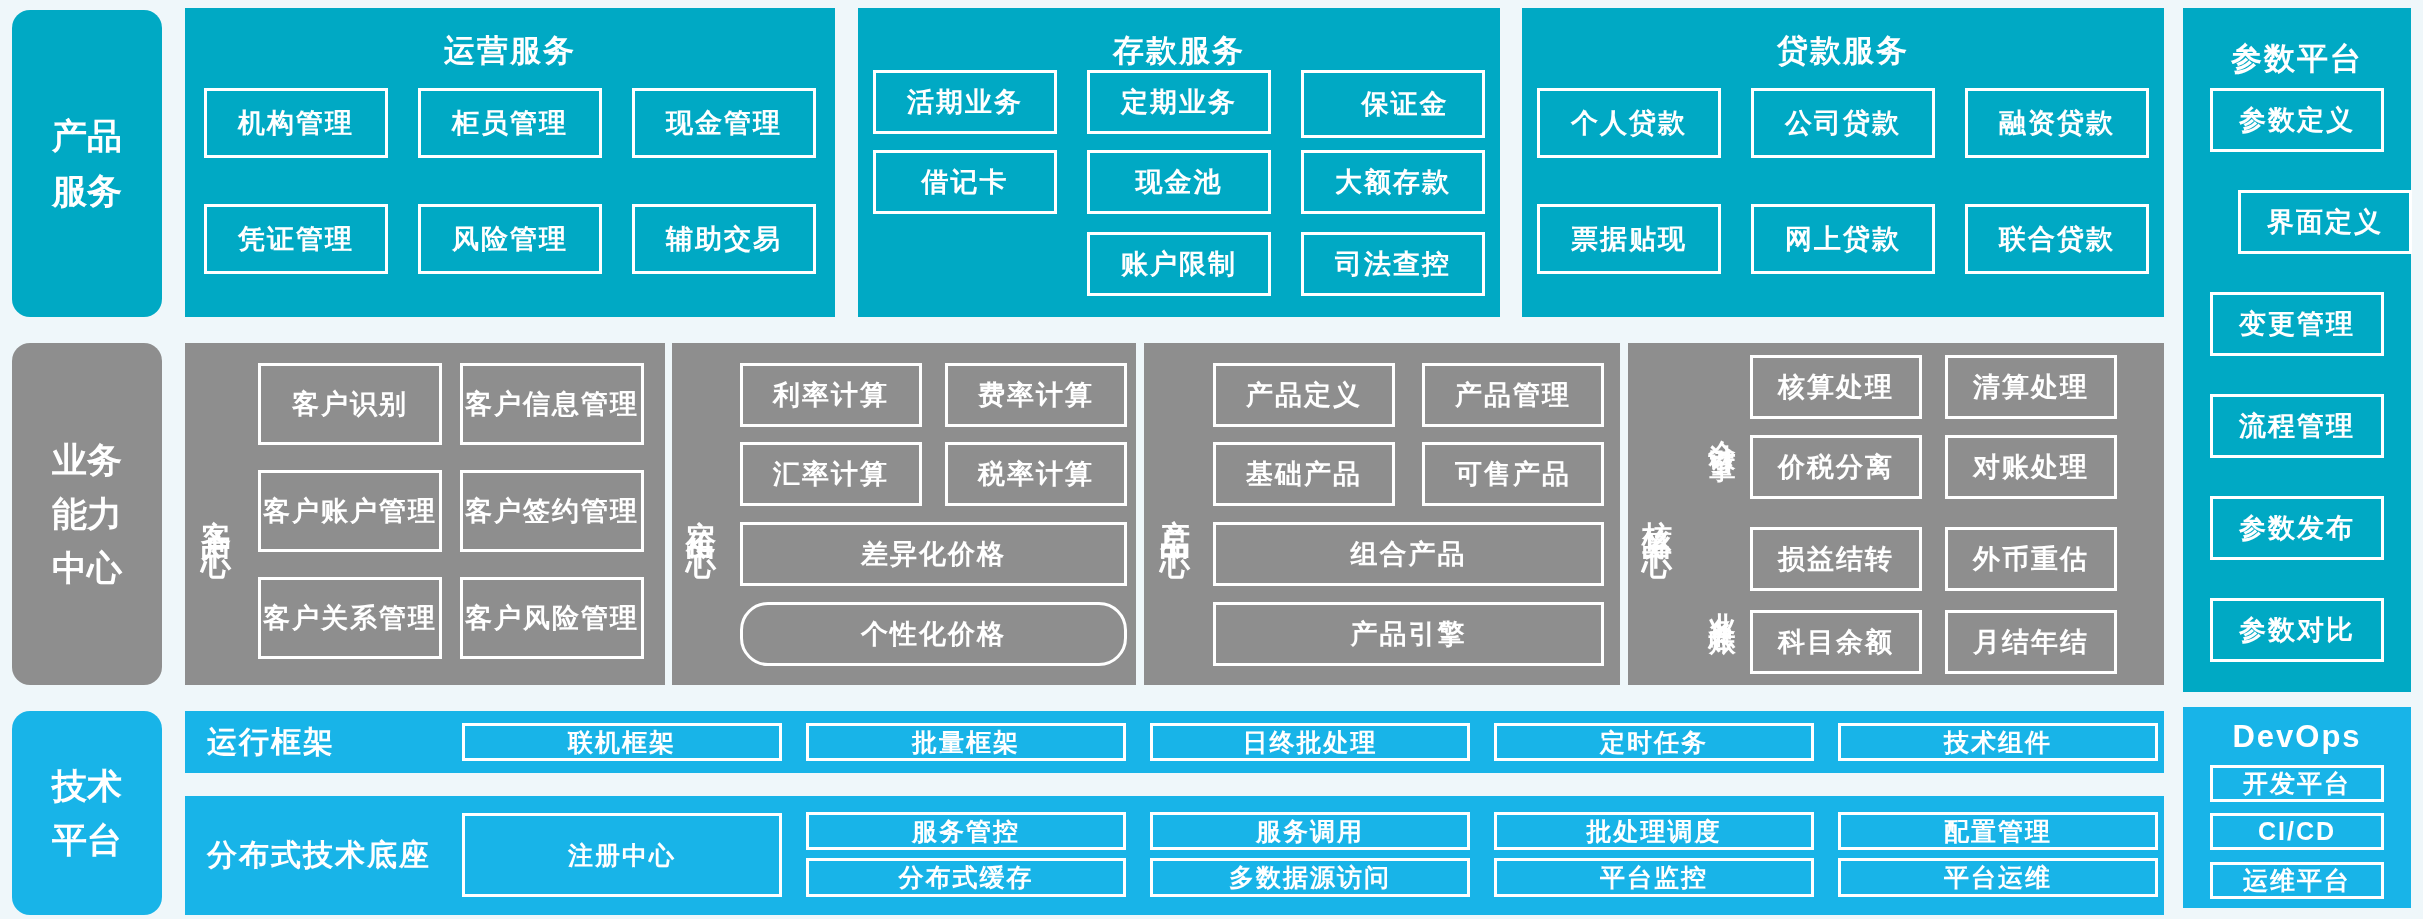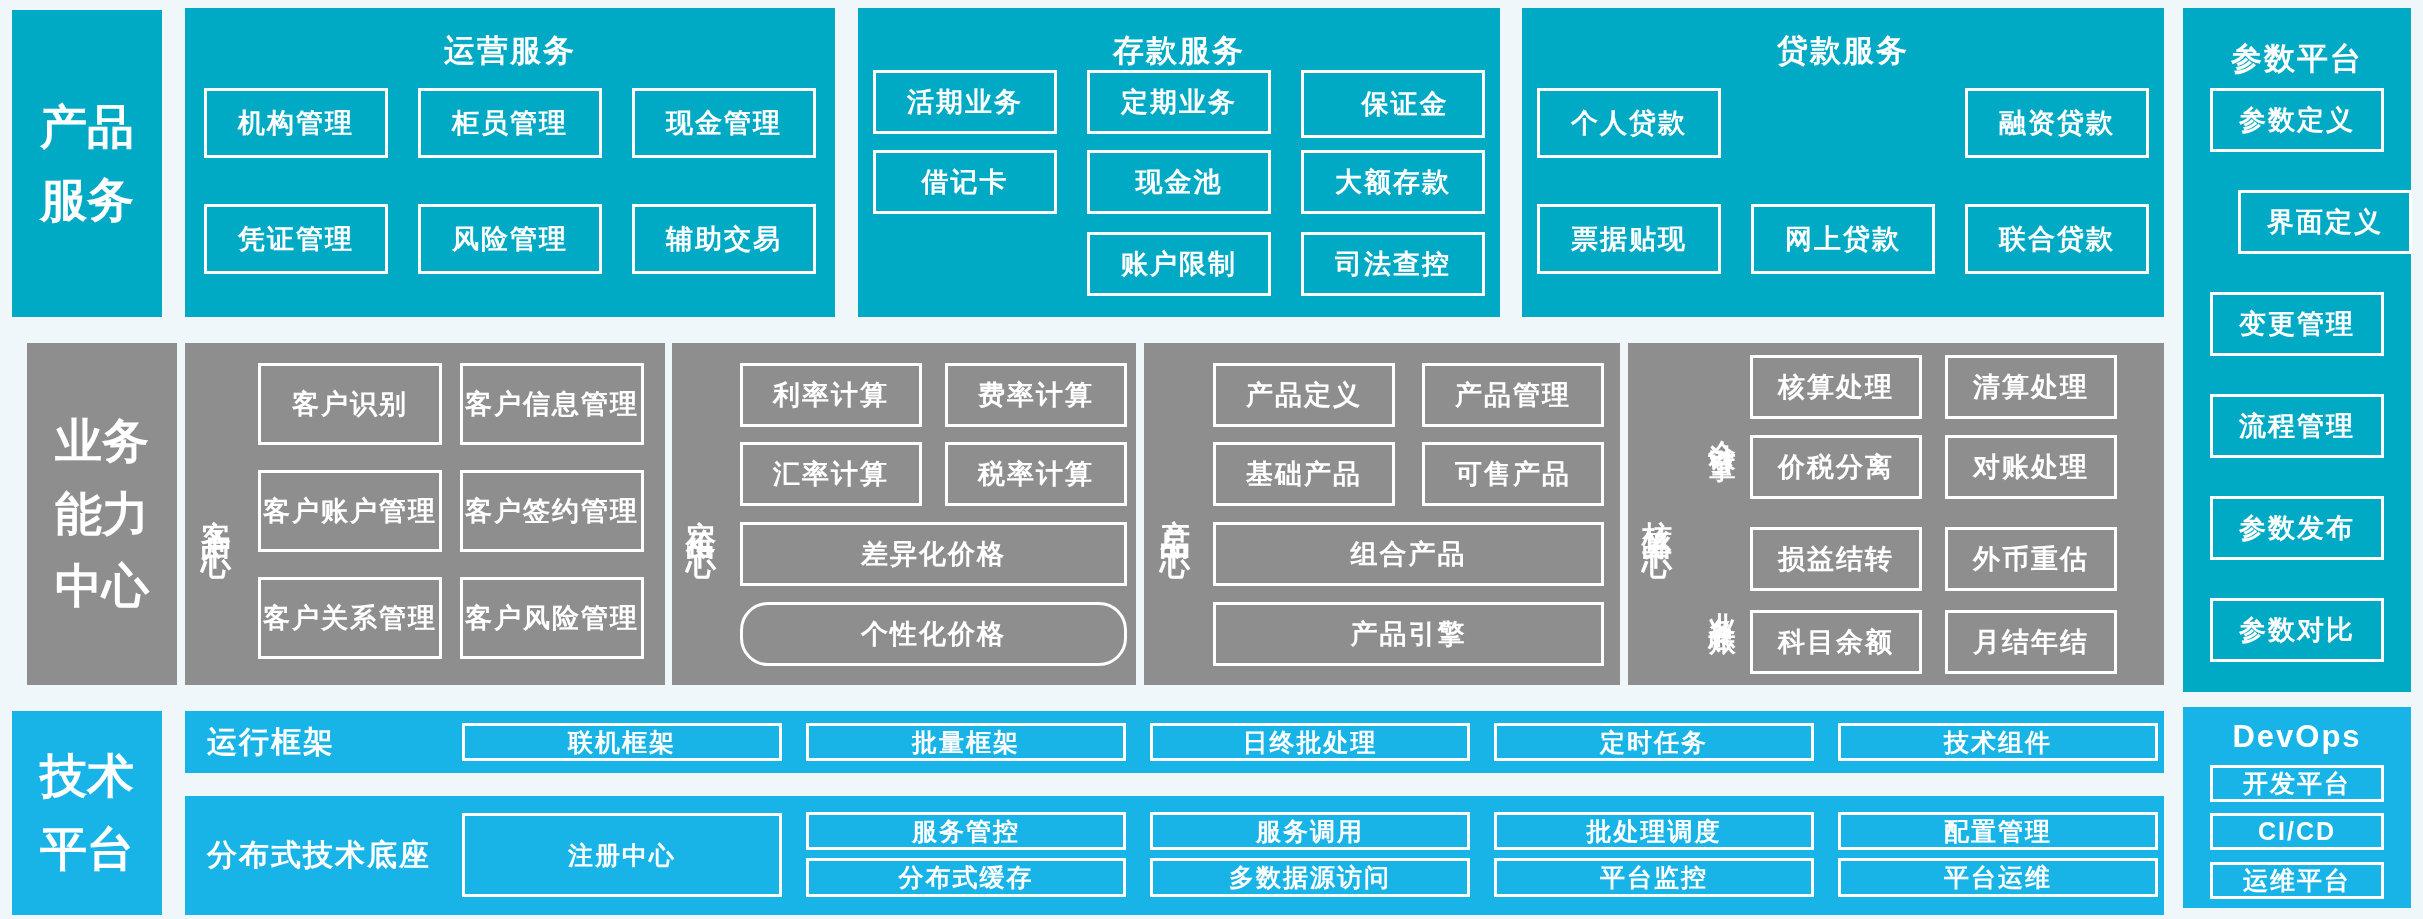--- a/index.html
+++ b/index.html
@@ -8,21 +8,21 @@
   .canvas {
     position:relative; width:2423px; height:919px;
     background:#EFF7FA; color:#ffffff; font-weight:bold; overflow:hidden;
   }
   .abs { position:absolute; }
   .teal { background:#00A9C4; }
   .gray { background:#8E8E8E; }
   .blue { background:#18B4E8; }
   .side-label {
     display:flex; align-items:center; justify-content:center;
-    text-align:center; font-size:47px; line-height:1.55; white-space:pre-line;
+    text-align:center; font-size:35px; line-height:1.55; white-space:pre-line;border-radius:18px;
   }
   .panel-title { text-align:center; font-size:31px; letter-spacing:2px; }
   .box {
     position:absolute; border:3px solid #ffffff;
     display:flex; align-items:center; justify-content:center;
     font-size:27px; letter-spacing:2px; text-align:center;
   }
   .box.small-font { font-size:25px; }
   .v-label {
     position:absolute; top:0; bottom:0;
@@ -36,21 +36,21 @@
     font-size:30px; letter-spacing:2px;
   }
 </style>
 </head>
 <body>
 
 <div class="canvas">
 
   <div class="abs teal side-label" style="left:12px; top:10px; width:150px; height:307px;">产品
 服务</div>
-  <div class="abs gray side-label" style="left:27px; top:343px; width:150px; height:342px;">业务
+  <div class="abs gray side-label" style="left:12px; top:343px; width:150px; height:342px;">业务
 能力
 中心</div>
   <div class="abs blue side-label" style="left:12px; top:711px; width:150px; height:204px;">技术
 平台</div>
 
   <div class="abs teal" style="left:185px; top:8px; width:650px; height:309px;">
     <div class="panel-title" style="margin-top:22px;">运营服务</div>
     <div class="box" style="left:19px;  top:80px;  width:184px; height:70px;">机构管理</div>
     <div class="box" style="left:233px; top:80px;  width:184px; height:70px;">柜员管理</div>
     <div class="box" style="left:447px; top:80px;  width:184px; height:70px;">现金管理</div>
@@ -67,20 +67,21 @@
     <div class="box" style="left:15px;  top:142px; width:184px; height:64px;">借记卡</div>
     <div class="box" style="left:229px; top:142px; width:184px; height:64px;">现金池</div>
     <div class="box" style="left:443px; top:142px; width:184px; height:64px;">大额存款</div>
     <div class="box" style="left:229px; top:224px; width:184px; height:64px;">账户限制</div>
     <div class="box" style="left:443px; top:224px; width:184px; height:64px;">司法查控</div>
   </div>
 
   <div class="abs teal" style="left:1522px; top:8px; width:642px; height:309px;">
     <div class="panel-title" style="margin-top:22px;">贷款服务</div>
     <div class="box" style="left:15px;  top:80px;  width:184px; height:70px;">个人贷款</div>
+    <div class="box" style="left:229px; top:80px;  width:184px; height:70px;">公司贷款</div>
     <div class="box" style="left:443px; top:80px;  width:184px; height:70px;">融资贷款</div>
     <div class="box" style="left:15px;  top:196px; width:184px; height:70px;">票据贴现</div>
     <div class="box" style="left:229px; top:196px; width:184px; height:70px;">网上贷款</div>
     <div class="box" style="left:443px; top:196px; width:184px; height:70px;">联合贷款</div>
   </div>
 
   <div class="abs teal" style="left:2183px; top:8px; width:228px; height:684px;">
     <div class="panel-title" style="margin-top:30px;">参数平台</div>
     <div class="box" style="left:27px; top:80px;  width:174px; height:64px;">参数定义</div>
     <div class="box" style="left:27px; top:182px; width:174px; height:64px;margin-left:28px;">界面定义</div>

